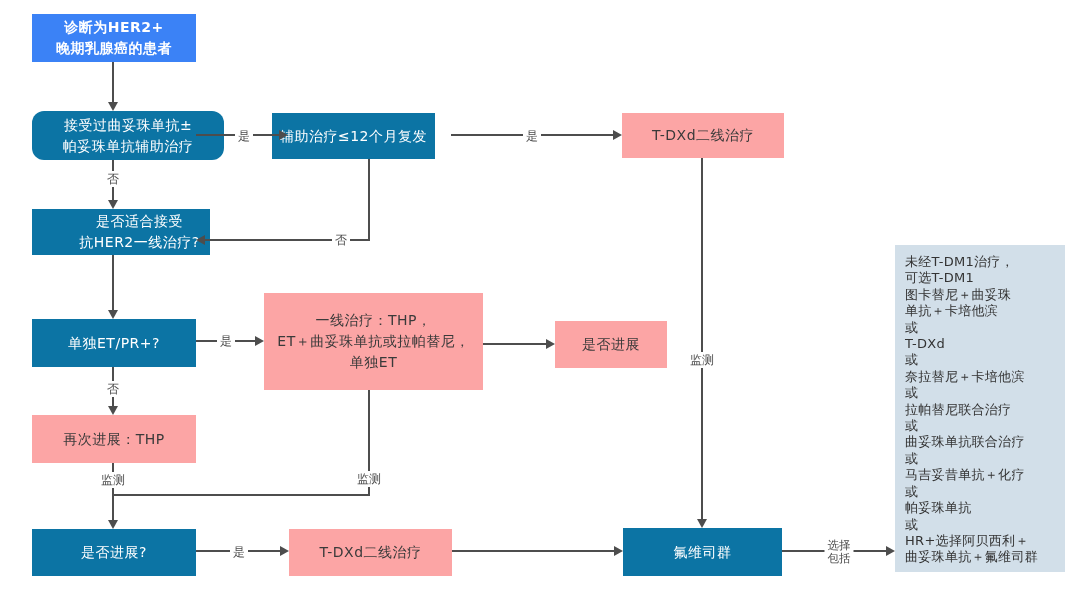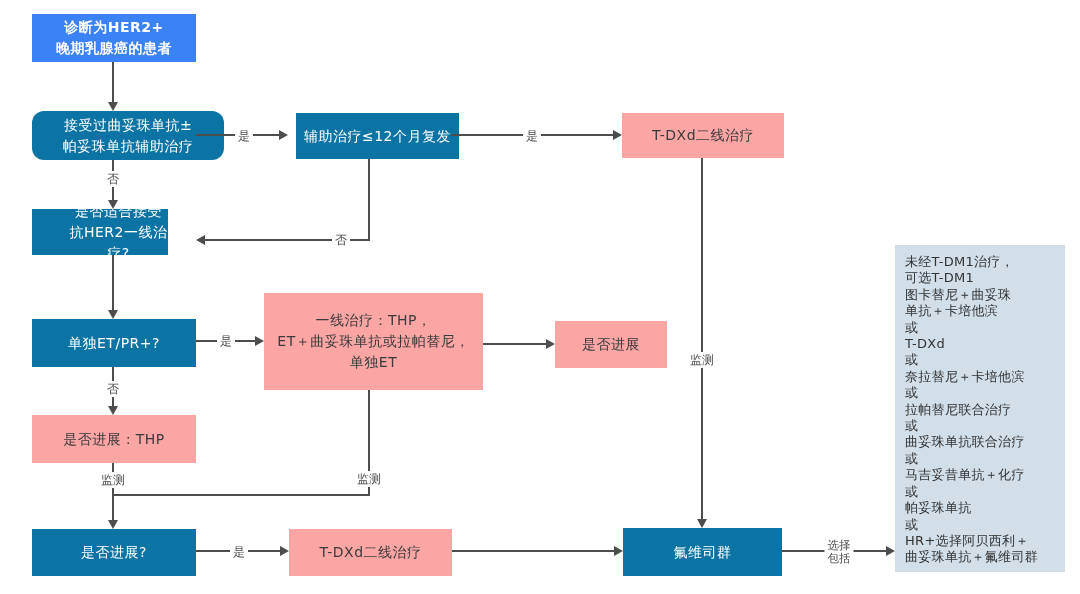--- a/index.html
+++ b/index.html
@@ -37,36 +37,36 @@
 <body>
 
 <div id="canvas">
 
   <div class="node start" style="left:32px;top:14px;width:164px;height:48px;">诊断为HER2+
 晚期乳腺癌的患者</div>
 
   <div class="node decision" style="left:32px;top:111px;width:192px;height:49px;border-radius:12px;">接受过曲妥珠单抗±
 帕妥珠单抗辅助治疗</div>
 
-  <div class="node decision" style="left:296px;top:113px;width:163px;height:46px;">辅助治疗≤12个月复发</div>
+  <div class="node decision" style="left:272px;top:113px;width:163px;height:46px;">辅助治疗≤12个月复发</div>
 
   <div class="node option" style="left:622px;top:113px;width:162px;height:45px;">T-DXd二线治疗</div>
 
-  <div class="node decision" style="left:32px;top:209px;width:136px;height:46px;padding-left:37px;">是否适合接受
+  <div class="node decision" style="left:32px;top:209px;width:178px;height:46px;padding-left:37px;">是否适合接受
 抗HER2一线治疗?</div>
 
   <div class="node decision" style="left:32px;top:319px;width:164px;height:48px;">单独ET/PR+?</div>
 
   <div class="node option" style="left:264px;top:293px;width:219px;height:97px;">一线治疗：THP，
 ET＋曲妥珠单抗或拉帕替尼，
 单独ET</div>
 
   <div class="node option" style="left:555px;top:321px;width:112px;height:47px;">是否进展</div>
 
-  <div class="node option" style="left:32px;top:415px;width:164px;height:48px;">是否进展：THP</div>
+  <div class="node option" style="left:32px;top:415px;width:164px;height:48px;">再次进展：THP</div>
 
   <div class="node decision" style="left:32px;top:529px;width:164px;height:47px;">是否进展?</div>
 
   <div class="node option" style="left:289px;top:529px;width:163px;height:47px;">T-DXd二线治疗</div>
 
   <div class="node decision" style="left:623px;top:528px;width:159px;height:48px;">氟维司群</div>
 
   <div class="node options-list" style="left:895px;top:245px;width:170px;height:327px;">未经T-DM1治疗，
 可选T-DM1
 图卡替尼＋曲妥珠

